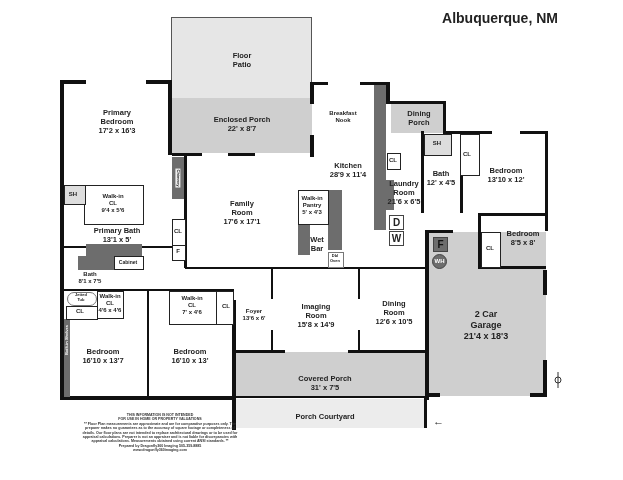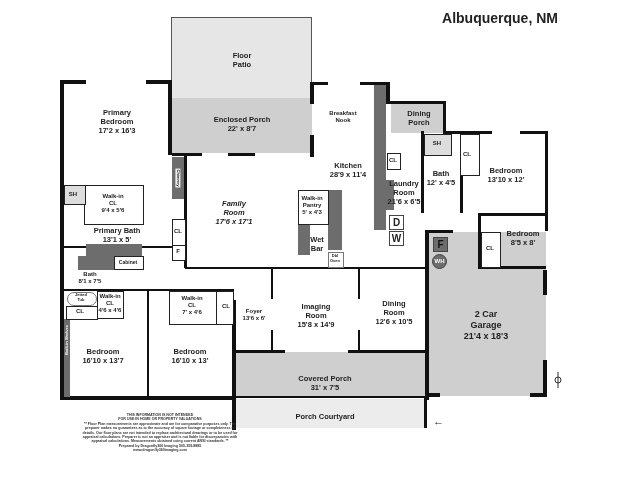--- a/index.html
+++ b/index.html
@@ -125,21 +125,21 @@
 <div class="lbl" style="left:117px;top:121px;">
   <div style="white-space:pre;">Primary
 Bedroom</div>
   <div>17'2 x 16'3</div>
 </div>
 <div class="lbl xs" style="left:178px;top:178px;transform:translate(-50%,-50%) rotate(90deg);background:#eee;padding:0 1px;">Chimney</div>
 <div class="lbl" style="left:348px;top:170px;">
   <div>Kitchen</div>
   <div>28'9 x 11'4</div>
 </div>
-<div class="lbl" style="left:234px;top:212px;font-style:italic;">
+<div class="lbl" style="left:242px;top:212px;">
   <div style="white-space:pre;">Family
 Room</div>
   <div>17'6 x 17'1</div>
 </div>
 <div class="lbl sm" style="left:312px;top:206px;">
   <div style="white-space:pre;">Walk-in
 Pantry</div>
   <div>5' x 4'3</div>
 </div>
 <div class="lbl" style="left:317px;top:244px;white-space:pre;">Wet

